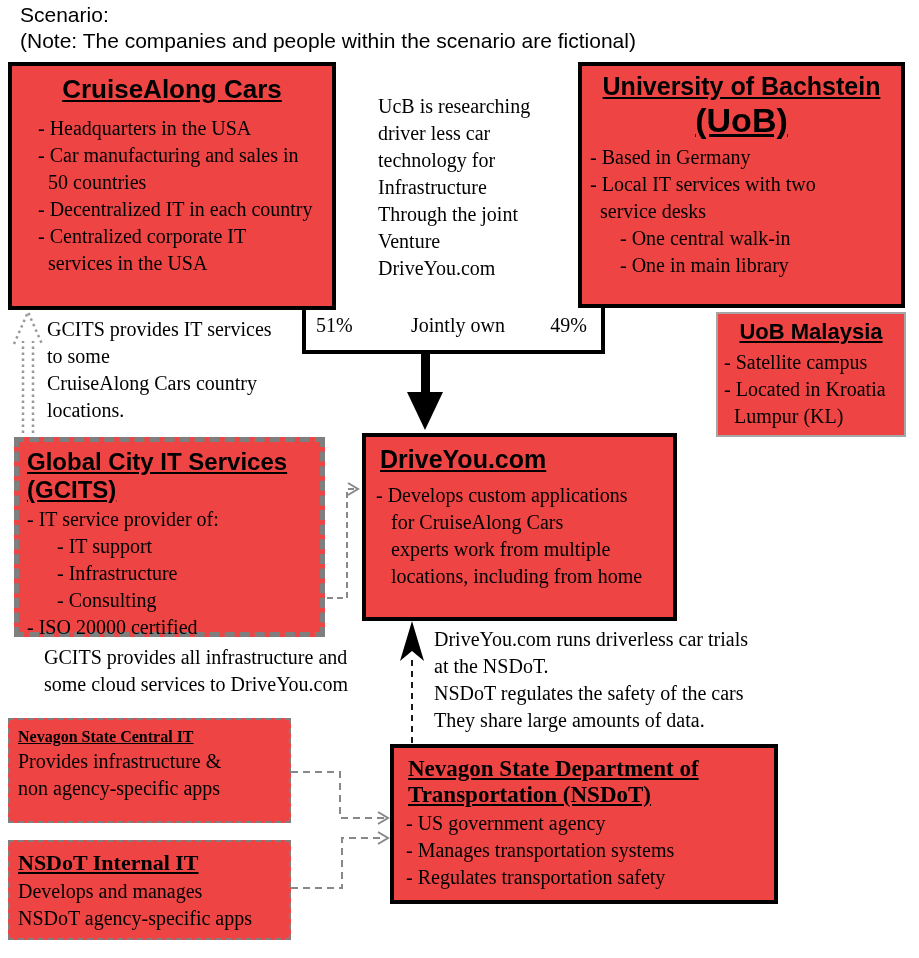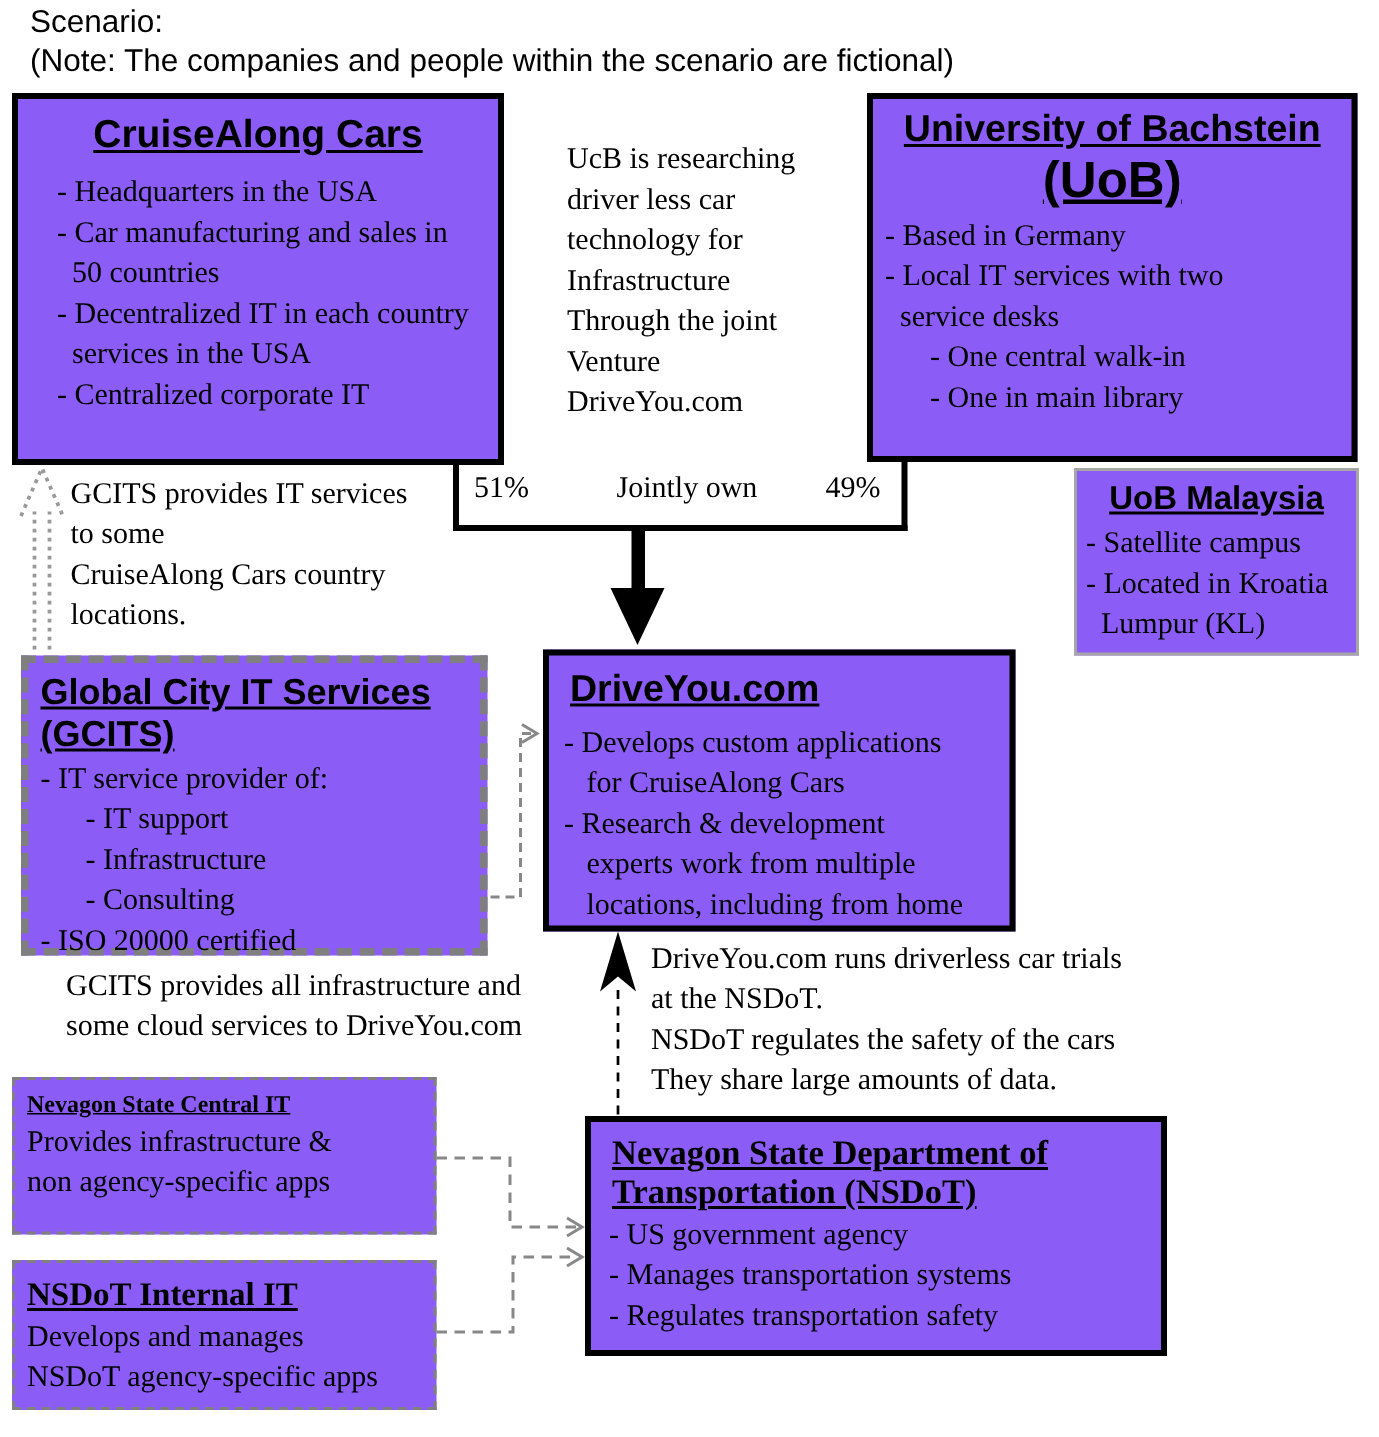--- a/index.html
+++ b/index.html
@@ -2,21 +2,21 @@
 <html><head>
 <meta charset="utf-8">
 <style>
   html,body { margin:0; padding:0; background:#fff; }
   #canvas {
     position:relative; width:919px; height:958px; background:#ffffff;
     overflow:hidden; color:#000;
   }
   .sans { font-family:"Liberation Sans", sans-serif; }
   .page-title { position:absolute; left:20px; font-weight:normal; font-size:21px; line-height:26px; }
-  .box { position:absolute; background:#8b5cf6; box-sizing:border-box; }
+  .box { position:absolute; background:#ef4444; box-sizing:border-box; }
   .solid-box { border:4px solid #000; }
   .dashed-thick { border:5px dashed #7f7f7f; }
   .dashed-thin { border:2px dashed #808080; }
   .gray-solid { border:2px solid #a6a6a6; }
   .hd { font-family:"Liberation Sans", sans-serif; font-weight:bold; text-decoration:underline; }
   .hd-serif { font-family:"Liberation Serif", serif; font-weight:bold; text-decoration:underline; }
   .hd-center { text-align:center; }
   .lines div { white-space:pre; font-family:"Liberation Serif", serif; font-size:20px; line-height:27px; }
   .note { position:absolute; }
   .note div { white-space:pre; font-family:"Liberation Serif", serif; font-size:20px; line-height:27px; }
@@ -36,22 +36,22 @@
   <div class="page-title sans" style="top:2px;">Scenario:</div>
   <div class="page-title sans" style="top:28px;">(Note: The companies and people within the scenario are fictional)</div>
 
   <div class="box solid-box" style="left:8px; top:62px; width:328px; height:248px;">
     <div class="hd hd-center" style="font-size:26px; margin-top:8px;">CruiseAlong Cars</div>
     <div class="lines" style="padding:10px 0 0 26px;">
         <div>- Headquarters in the USA</div>
         <div>- Car manufacturing and sales in</div>
         <div>  50 countries</div>
         <div>- Decentralized IT in each country</div>
+        <div>- Centralized corporate IT</div>
         <div>  services in the USA</div>
-        <div>- Centralized corporate IT</div>
       </div>
   </div>
 
   <div class="note" style="left:378px; top:93px; width:190px;">
       <div>UcB is researching</div>
       <div>driver less car</div>
       <div>technology for</div>
       <div>Infrastructure</div>
       <div>Through the joint</div>
       <div>Venture</div>
@@ -102,21 +102,20 @@
         <div>      - Consulting</div>
         <div>- ISO 20000 certified</div>
       </div>
   </div>
 
   <div class="box solid-box" style="left:362px; top:433px; width:315px; height:188px;">
     <div class="hd" style="font-size:25px; margin:8px 0 0 14px;">DriveYou.com</div>
     <div class="lines" style="padding:8px 0 0 10px;">
         <div>- Develops custom applications</div>
         <div>   for CruiseAlong Cars</div>
-        <div>- Research &amp; development</div>
         <div>   experts work from multiple</div>
         <div>   locations, including from home</div>
       </div>
   </div>
 
   <div class="note" style="left:44px; top:644px; width:380px;">
       <div>GCITS provides all infrastructure and</div>
       <div>some cloud services to DriveYou.com</div>
     </div>
 

